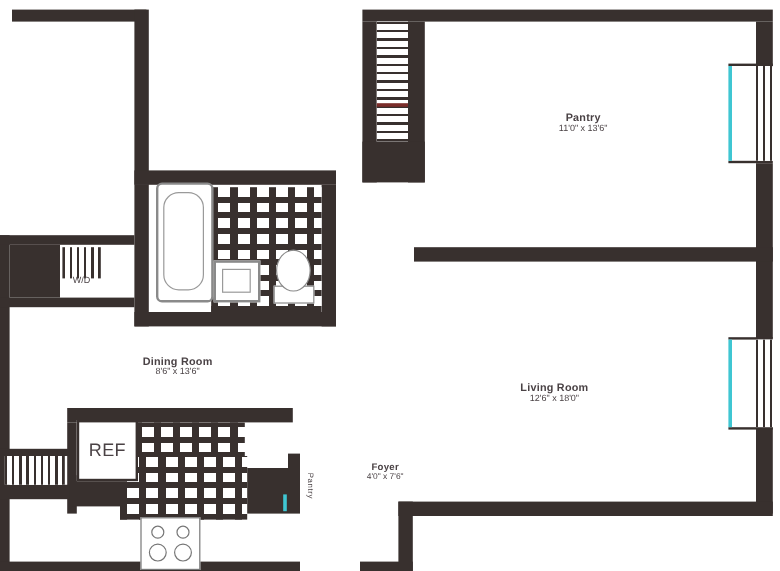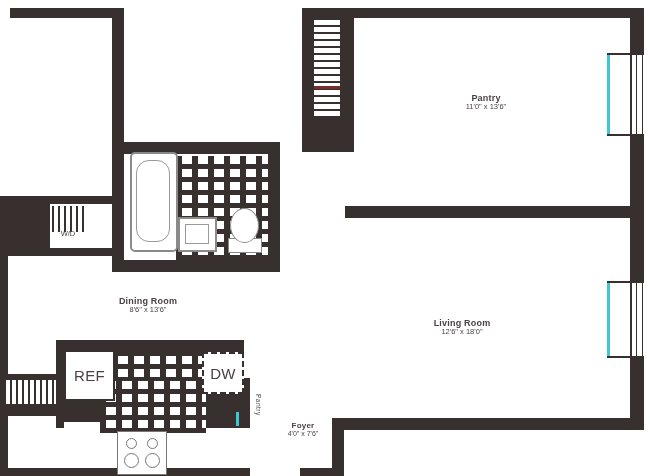--- a/index.html
+++ b/index.html
@@ -109,23 +109,20 @@
 
   <div class="louver" style="left:52px;top:206px;width:32px;height:26px;"></div>
   <div class="label" style="left:48px;top:230px;width:40px;font-size:7.5px;">W/D</div>
 
   <div class="tile" style="left:112px;top:352px;width:92px;height:30px;"></div>
   <div class="tile" style="left:100px;top:380px;width:106px;height:53px;"></div>
 
   <div class="appliance" style="left:64px;top:350px;width:47px;height:47px;border:2px solid #38302e;">
     <span>REF</span>
   </div>
-  <div class="appliance" style="left:202px;top:352px;width:38px;height:38px;border:2px dashed #38302e;">
-    <span>DW</span>
-  </div>
 
   <div class="fixture" style="left:117px;top:431px;width:48px;height:42px;border-width:1.5px;border-color:#777;">
     <div class="burner" style="left:8px;top:6px;width:9px;height:9px;"></div>
     <div class="burner" style="left:29px;top:6px;width:9px;height:9px;"></div>
     <div class="burner" style="left:6px;top:21px;width:13px;height:13px;"></div>
     <div class="burner" style="left:27px;top:21px;width:13px;height:13px;"></div>
   </div>
 
   <div class="accent" style="left:236px;top:412px;width:3px;height:14px;background:#3fc6d2;"></div>
 
@@ -139,20 +136,20 @@
   <div class="label" style="left:412px;top:318px;width:100px;">
     <div class="room-name">Living Room</div>
     <div class="room-dims">12'6" x 18'0"</div>
   </div>
 
   <div class="label" style="left:98px;top:296px;width:100px;">
     <div class="room-name">Dining Room</div>
     <div class="room-dims">8'6" x 13'6"</div>
   </div>
 
-  <div class="label" style="left:263px;top:385px;width:80px;margin-top:36px;">
+  <div class="label" style="left:281px;top:385px;width:80px;">
     <div class="room-name" style="font-size:8px;">Foyer</div>
     <div class="room-dims" style="font-size:7px;">4'0" x 7'6"</div>
   </div>
 
   <div class="vtext" style="left:250px;top:382px;width:12px;height:46px;">Pantry</div>
 
 </div>
 
 </body></html>

